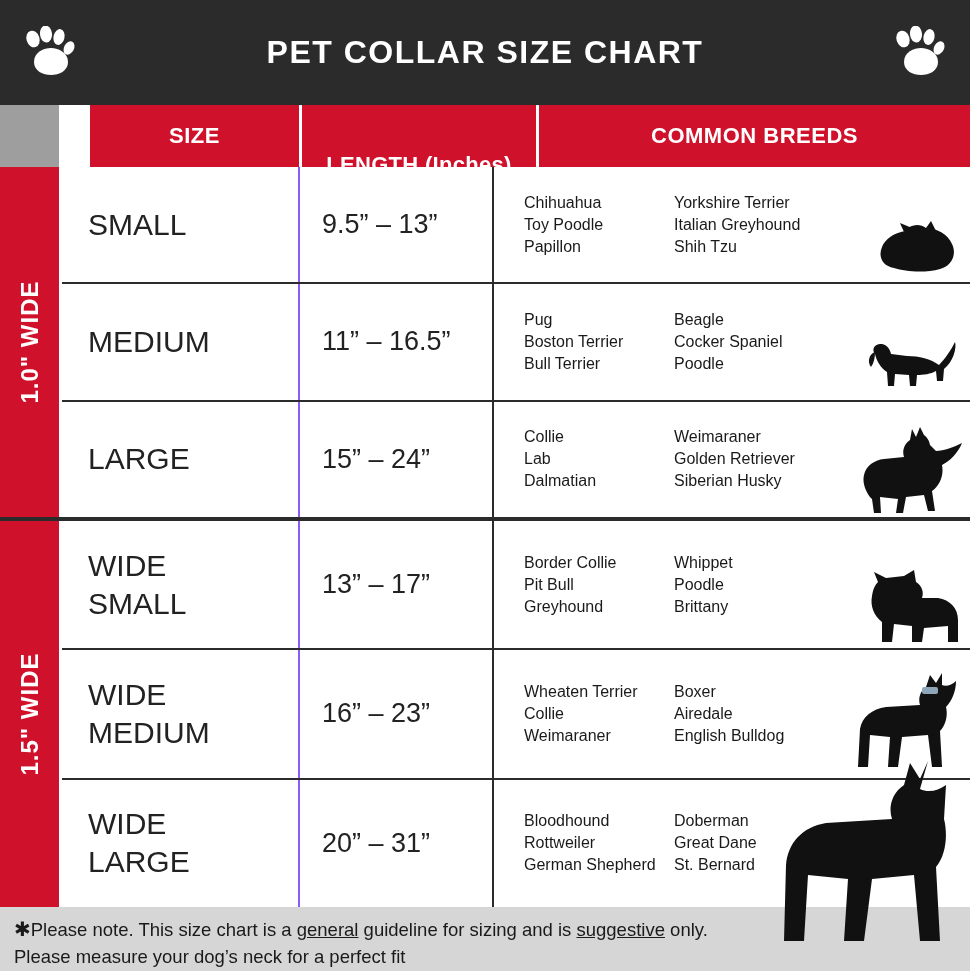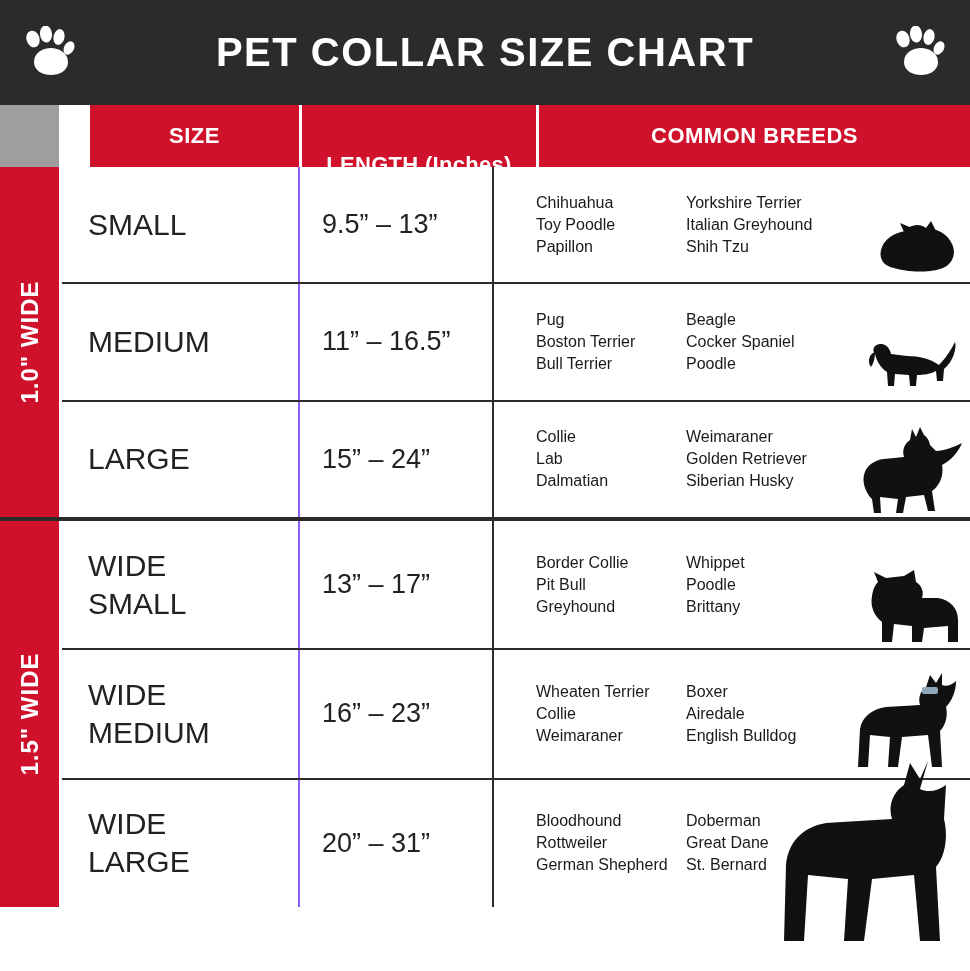--- a/index.html
+++ b/index.html
@@ -19,21 +19,21 @@
   .header {
     position: relative;
     height: 105px;
     background: #2b2b2b;
     display: flex;
     align-items: center;
     justify-content: center;
   }
   .header-title {
     color: #ffffff;
-    font-size: 40px;
+    font-size: 32px;
     font-weight: bold;
     letter-spacing: 1.5px;
   }
   .paw {
     position: absolute;
     top: 26px;
     width: 56px;
     height: 52px;
   }
   .paw.left { left: 22px; }
@@ -126,21 +126,20 @@
     padding-left: 22px;
     font-size: 27px;
     color: #222;
   }
   .c-breeds {
     flex: 1;
     display: flex;
     align-items: center;
     padding-left: 30px;
     position: relative;
-    margin-left: 12px;
   }
   .breed-col {
     font-size: 16px;
     color: #1a1a1a;
     line-height: 22px;
     width: 150px;
   }
   .breed-col.second { width: 165px; }
   .dog-silhouette {
     position: absolute;
@@ -348,14 +347,20 @@
 
       </div>
     </div>
 
     <svg style="position:absolute; right:22px; bottom:-38px; width:170px; height:190px;" viewBox="0 0 170 190">
       <path d="M150 6 L142 24 L132 8 L126 30 C114 38 110 52 114 64 L48 68 C24 72 10 88 8 110 L6 186 L26 186 L30 120 L70 124 L66 186 L86 186 L94 124 L136 120 L142 186 L162 186 L158 112 C168 100 170 80 166 64 L168 30 C160 36 150 38 142 34 Z" fill="#111"></path>
     </svg>
 
   </div>
 
+  <div class="footer">
+    <div>
+      <span class="star">✱</span><span>Please note. This size chart is a </span><u>general</u><span> guideline for sizing and is </span><u>suggestive</u><span> only.</span>
+    </div>
+    <div>Please measure your dog’s neck for a perfect fit</div>
+  </div>
 
 </div>
 
 </body></html>

